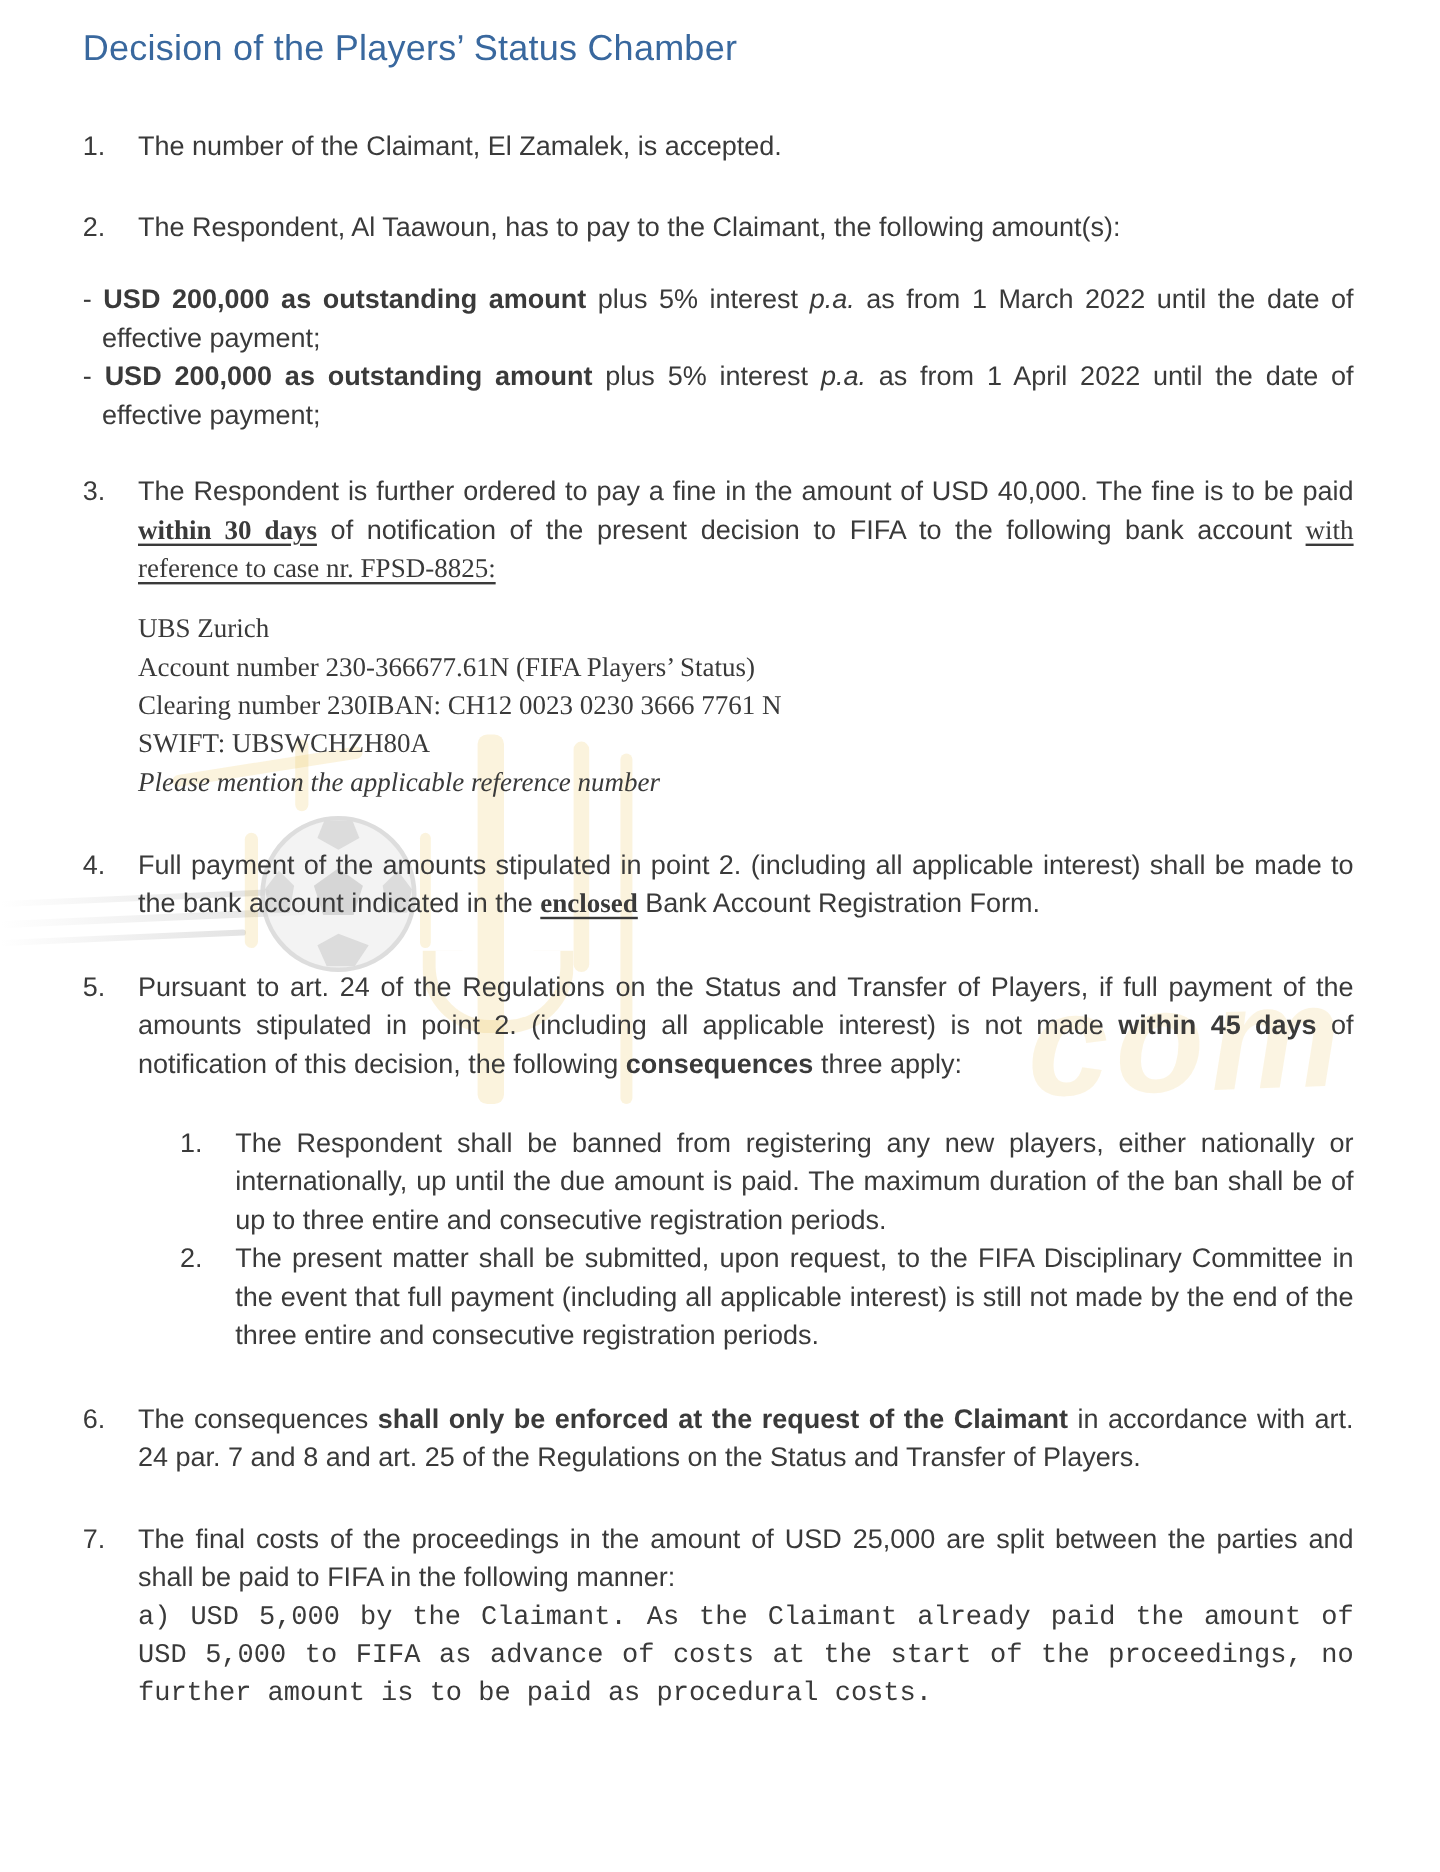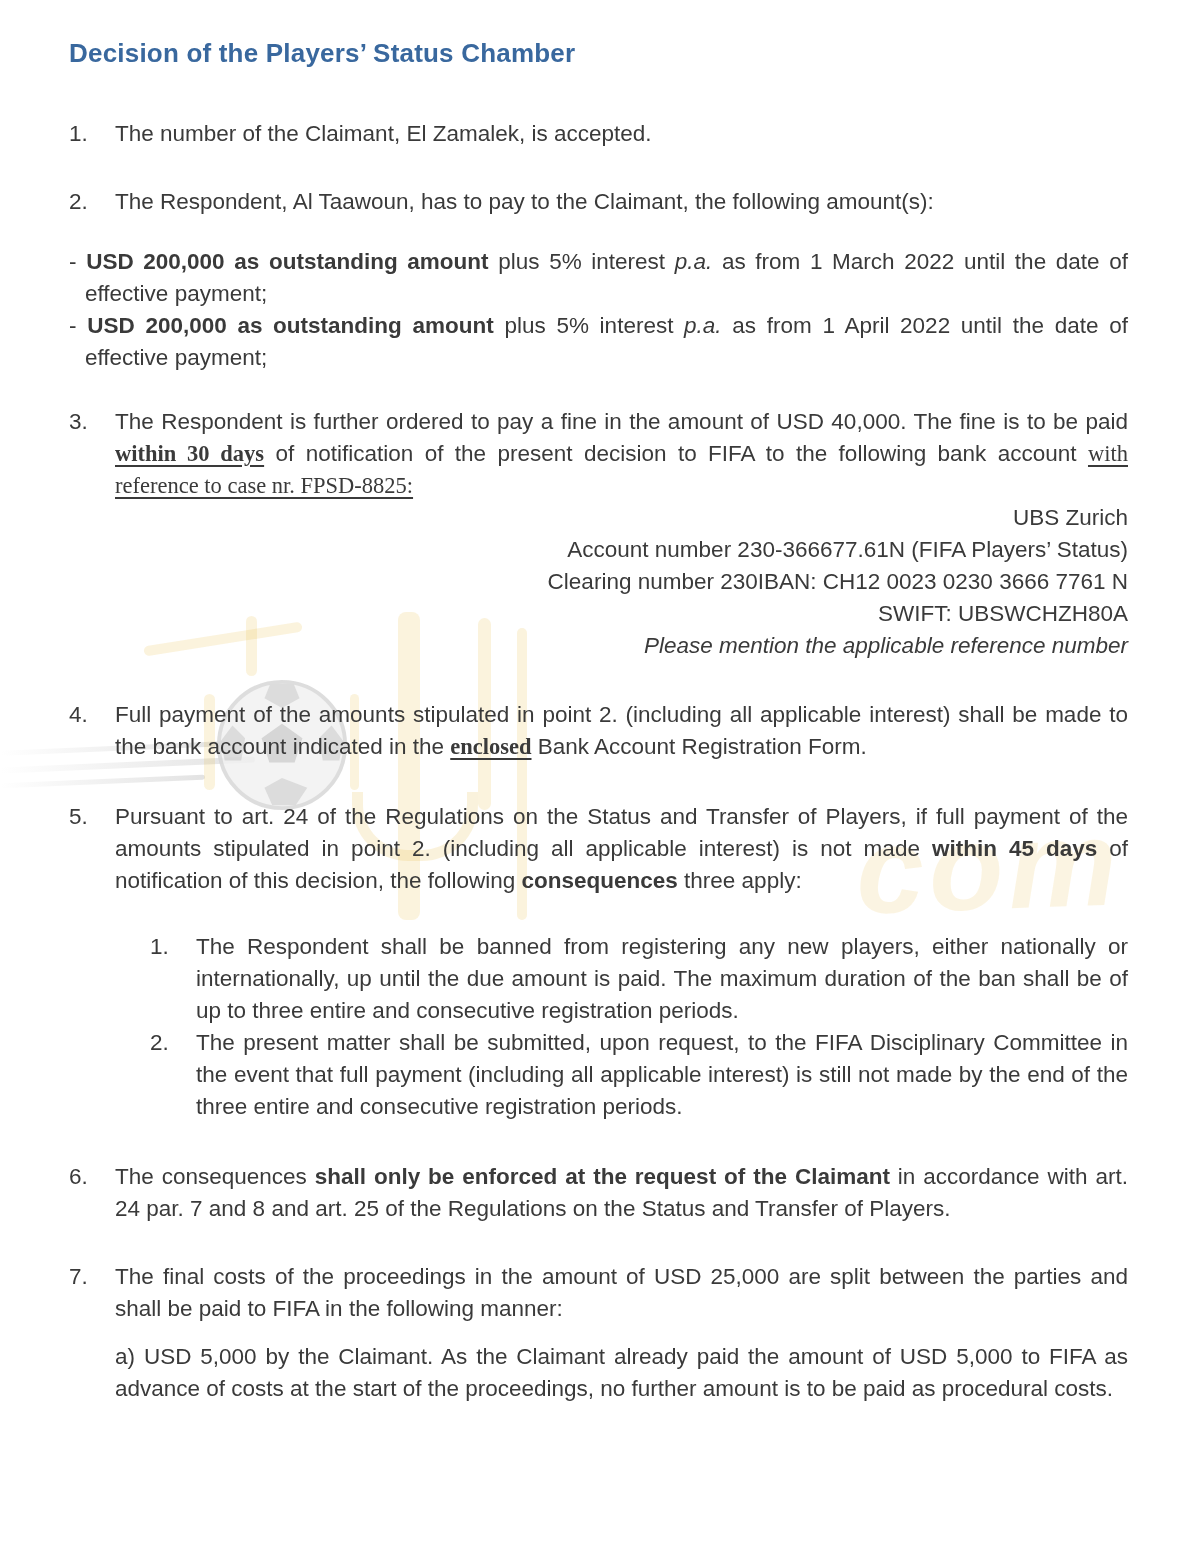--- a/index.html
+++ b/index.html
@@ -11,40 +11,40 @@
   html,body{margin:0;padding:0;}
   body{
     width:1200px;height:1560px;background:#ffffff;position:relative;overflow:hidden;
     font-family:"Liberation Sans","DejaVu Sans",sans-serif;
     color:var(--body-color);
     font-size:22.5px;line-height:32px;
     -webkit-font-smoothing:antialiased;
   }
   .content{position:absolute;left:69px;right:72px;top:0;z-index:2;}
   .doc-title{
-    margin-top:32px;font-size:26px;line-height:42px;font-weight:700;
+    margin-top:20px;font-size:30px;line-height:42px;font-weight:400;
     color:var(--title-color);letter-spacing:.2px;
   }
   .row{display:flex;align-items:flex-start;text-align:justify;}
   .row .num{flex:0 0 46px;text-align:left;}
   .row .txt{flex:1 1 auto;}
   .it1{margin-top:44px}
   .it2{margin-top:36px}
   .bullets{margin-top:28px;text-align:justify;}
   .bullet{padding-left:16px;text-indent:-16px;}
   .it3{margin-top:32px}
-  .bank{margin-left:46px;text-align:right;}
+  .bank{margin-top:18px;margin-left:46px;text-align:left;font-family:Liberation Serif, serif;}
   .bank .note{font-style:italic;}
   .it4{margin-top:37px}
   .it5{margin-top:38px}
   .sublist{margin-top:34px;margin-left:81px;}
   .sublist .row .num{flex:0 0 46px;}
   .it6{margin-top:38px}
   .it7{margin-top:36px}
-  .para-a{margin-top:16px;margin-left:46px;text-align:justify;}
+  .para-a{margin-left:46px;text-align:justify;font-family:Liberation Mono, monospace;}
   .b{font-weight:700}
   .i{font-style:italic}
   .u{text-decoration:underline;text-underline-offset:4px;font-family:Liberation Serif, serif;}
   
   .watermark{position:absolute;inset:0;z-index:1;pointer-events:none;}
   .speedline{position:absolute;height:5px;border-radius:3px;
     background:linear-gradient(to left,var(--wgray),rgba(217,217,217,0));
     opacity:.75;}
   .gold{position:absolute;background:var(--gold);opacity:.18;border-radius:8px;}
   .gold-arc{position:absolute;background:transparent;opacity:.18;

